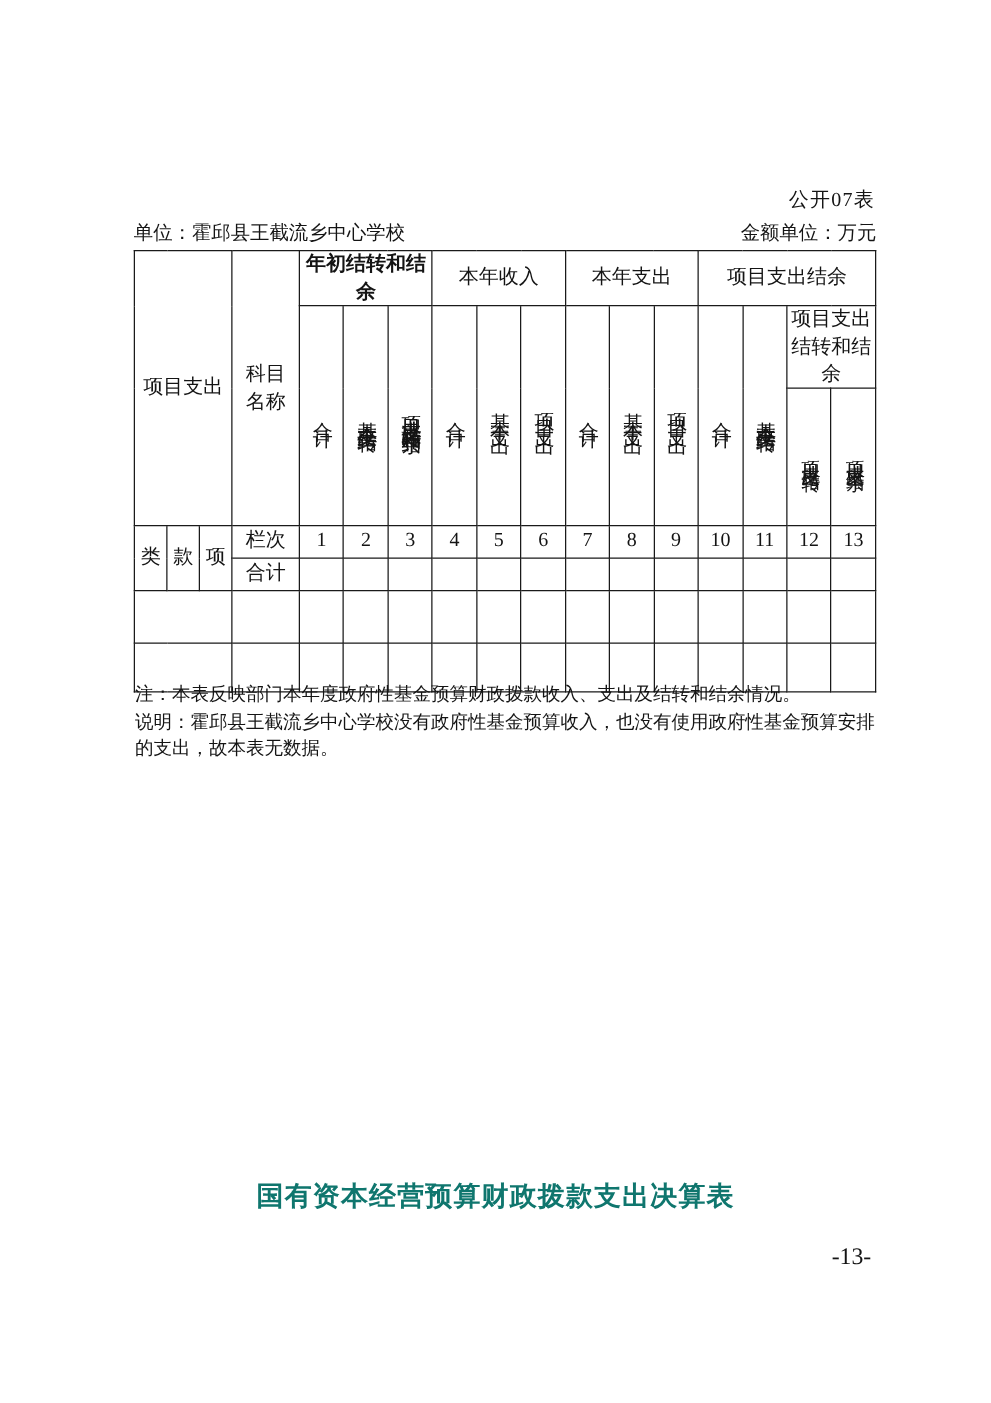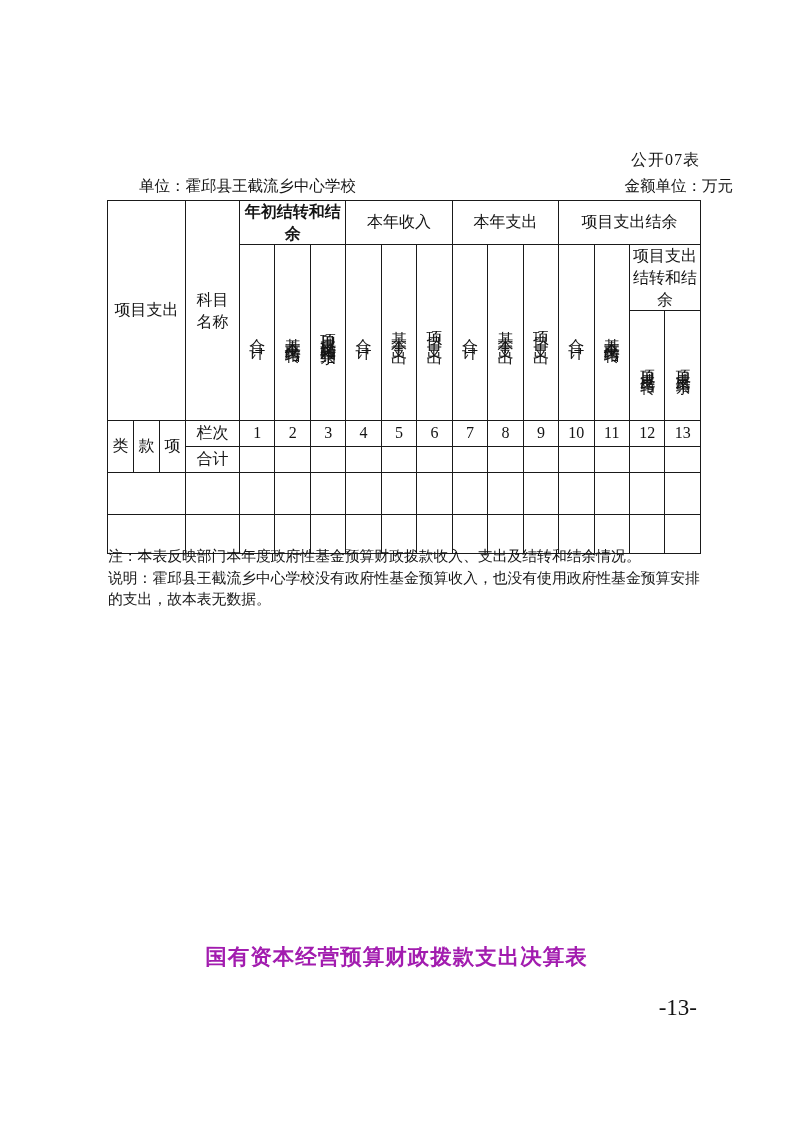--- a/index.html
+++ b/index.html
@@ -22,21 +22,20 @@
     letter-spacing: 1px;
   }
   .meta-row {
     position: absolute;
     top: 176px;
     left: 107px;
     width: 594px;
     display: flex;
     justify-content: space-between;
     font-size: 15.5px;
-    margin-left: 32px;
   }
   table.budget {
     position: absolute;
     top: 200px;
     left: 107px;
     width: 594px;
     border-collapse: collapse;
     table-layout: fixed;
   }
   table.budget th, table.budget td {
@@ -83,27 +82,27 @@
   .section-title {
     position: absolute;
     top: 942px;
     left: 0;
     width: 793px;
     text-align: center;
     font-family: "Liberation Sans", "DejaVu Sans", sans-serif;
     font-weight: bold;
     font-size: 21.5px;
     letter-spacing: 1px;
-    color: #a21caf;
+    color: #0f766e;
   }
   .page-number {
     position: absolute;
     top: 995px;
     right: 96px;
-    font-size: 23px;
+    font-size: 19px;
   }
 </style>
 </head>
 <body>
 
 <div class="page">
 
   <div class="form-label">公开07表</div>
 
   <div class="meta-row">

